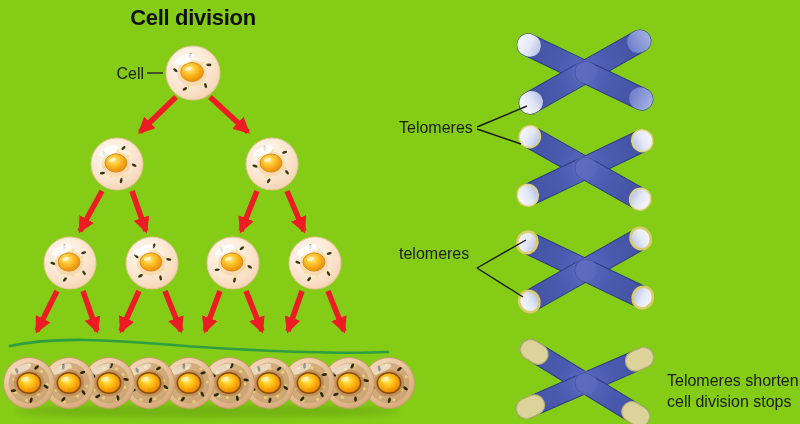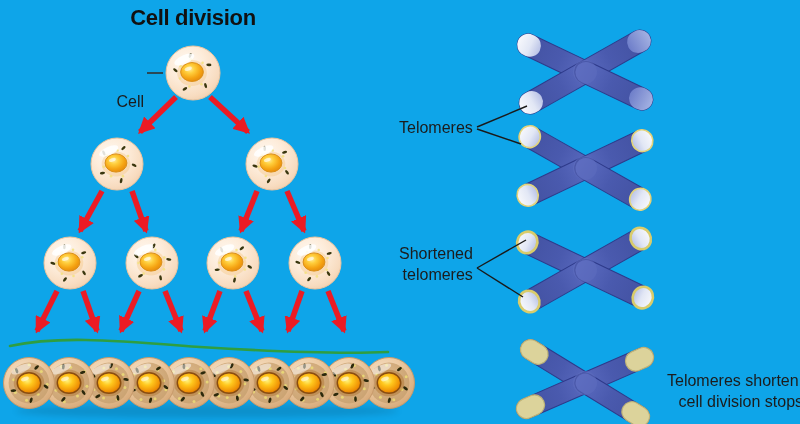--- a/index.html
+++ b/index.html
@@ -1,24 +1,24 @@
 <!DOCTYPE html>
 <html><head>
 <meta charset="utf-8">
 <style>
   html,body{margin:0;padding:0;background:#fff;}
-  #stage{position:relative;width:800px;height:424px;background:#0ea5e9;overflow:hidden;
+  #stage{position:relative;width:800px;height:424px;background:#84cc16;overflow:hidden;
          font-family:"Liberation Sans", sans-serif;}
   svg{position:absolute;left:0;top:0;}
-  .lbl{position:absolute;color:#1c1c1c;font-size:16px;line-height:21px;white-space:nowrap;text-align:right;}
+  .lbl{position:absolute;color:#1c1c1c;font-size:16px;line-height:21px;white-space:nowrap;}
   .title{position:absolute;top:5px;width:200px;text-align:center;font-size:22px;
          font-weight:bold;color:#111;letter-spacing:-0.3px;}
   #title-left{left:93px;}
   #title-right{left:485px;}
-  #cell-label{left:96px;top:63px;width:48px;text-align:right;margin-top:28px;}
+  #cell-label{left:96px;top:63px;width:48px;text-align:right;}
   #telomeres-label{left:399px;top:117px;}
   #shortened-label{left:399px;top:243px;}
   #final-note{left:667px;top:370px;}
 </style>
 </head>
 <body>
 
 <div id="stage">
   <svg id="art" width="800" height="424" viewBox="0 0 800 424">
       <defs>
@@ -474,21 +474,20 @@
       <line x1="477" y1="268" x2="523" y2="297" stroke="#1a1a1a" stroke-width="1.4"></line>
     </svg>
 
   <div id="title-left" class="title">Cell division</div>
 
   <div id="cell-label" class="lbl">Cell</div>
 
   <div id="telomeres-label" class="lbl">Telomeres</div>
 
   <div id="shortened-label" class="lbl">
-    <div>Shortened</div>
     <div>telomeres</div>
   </div>
 
   <div id="final-note" class="lbl">
     <div>Telomeres shorten,</div>
     <div>cell division stops</div>
   </div>
 </div>
 
 </body></html>

